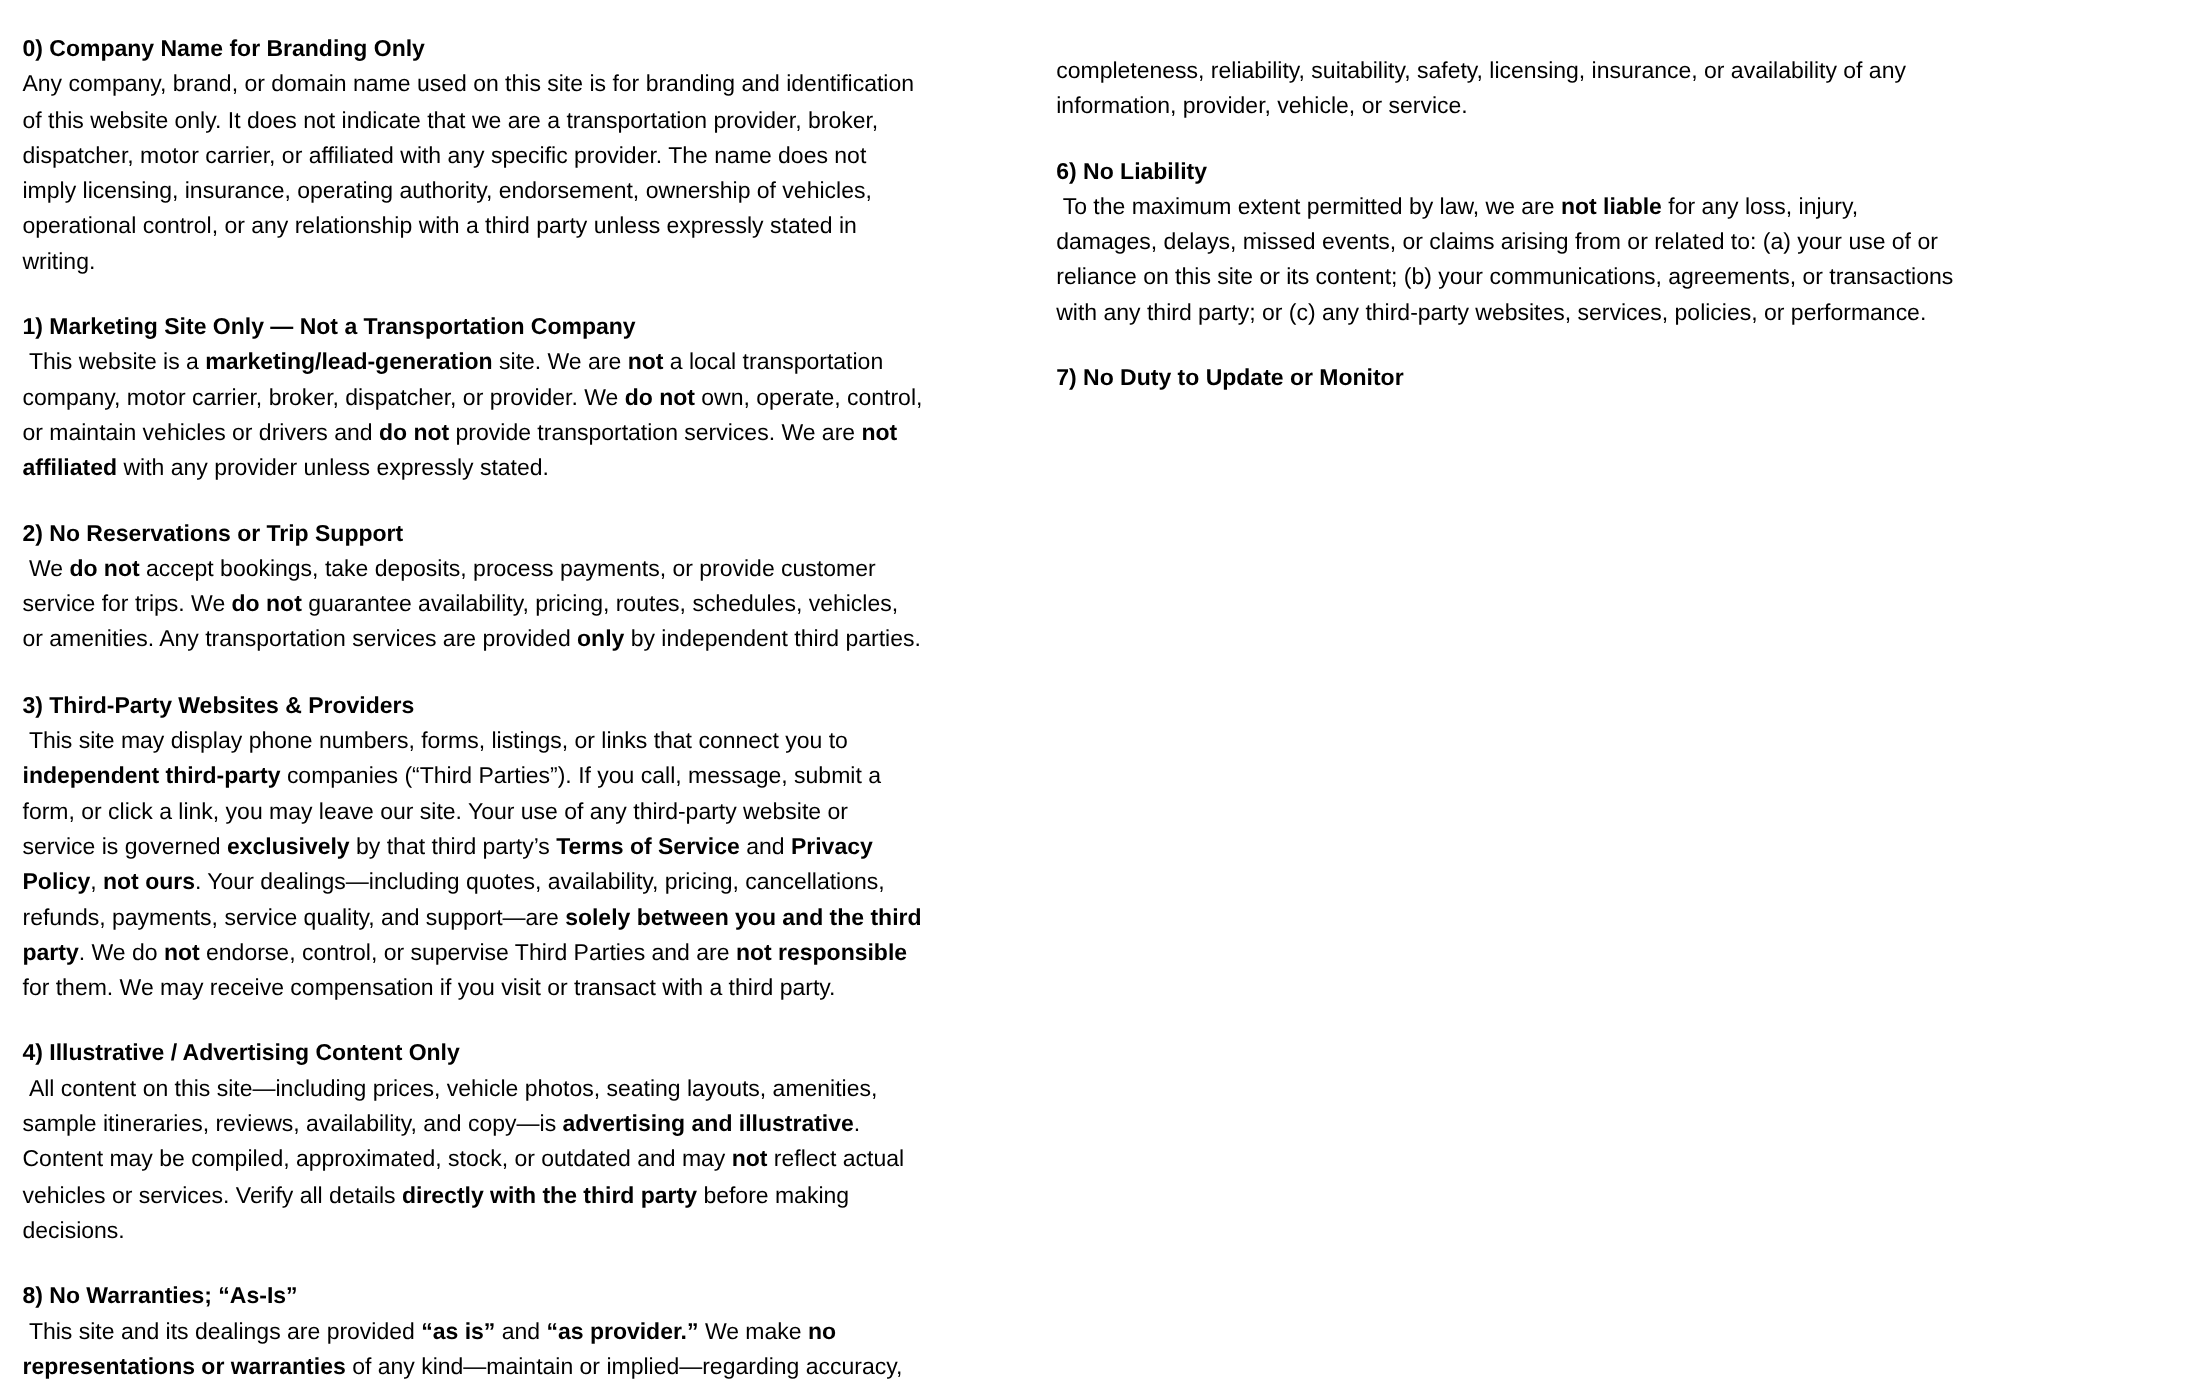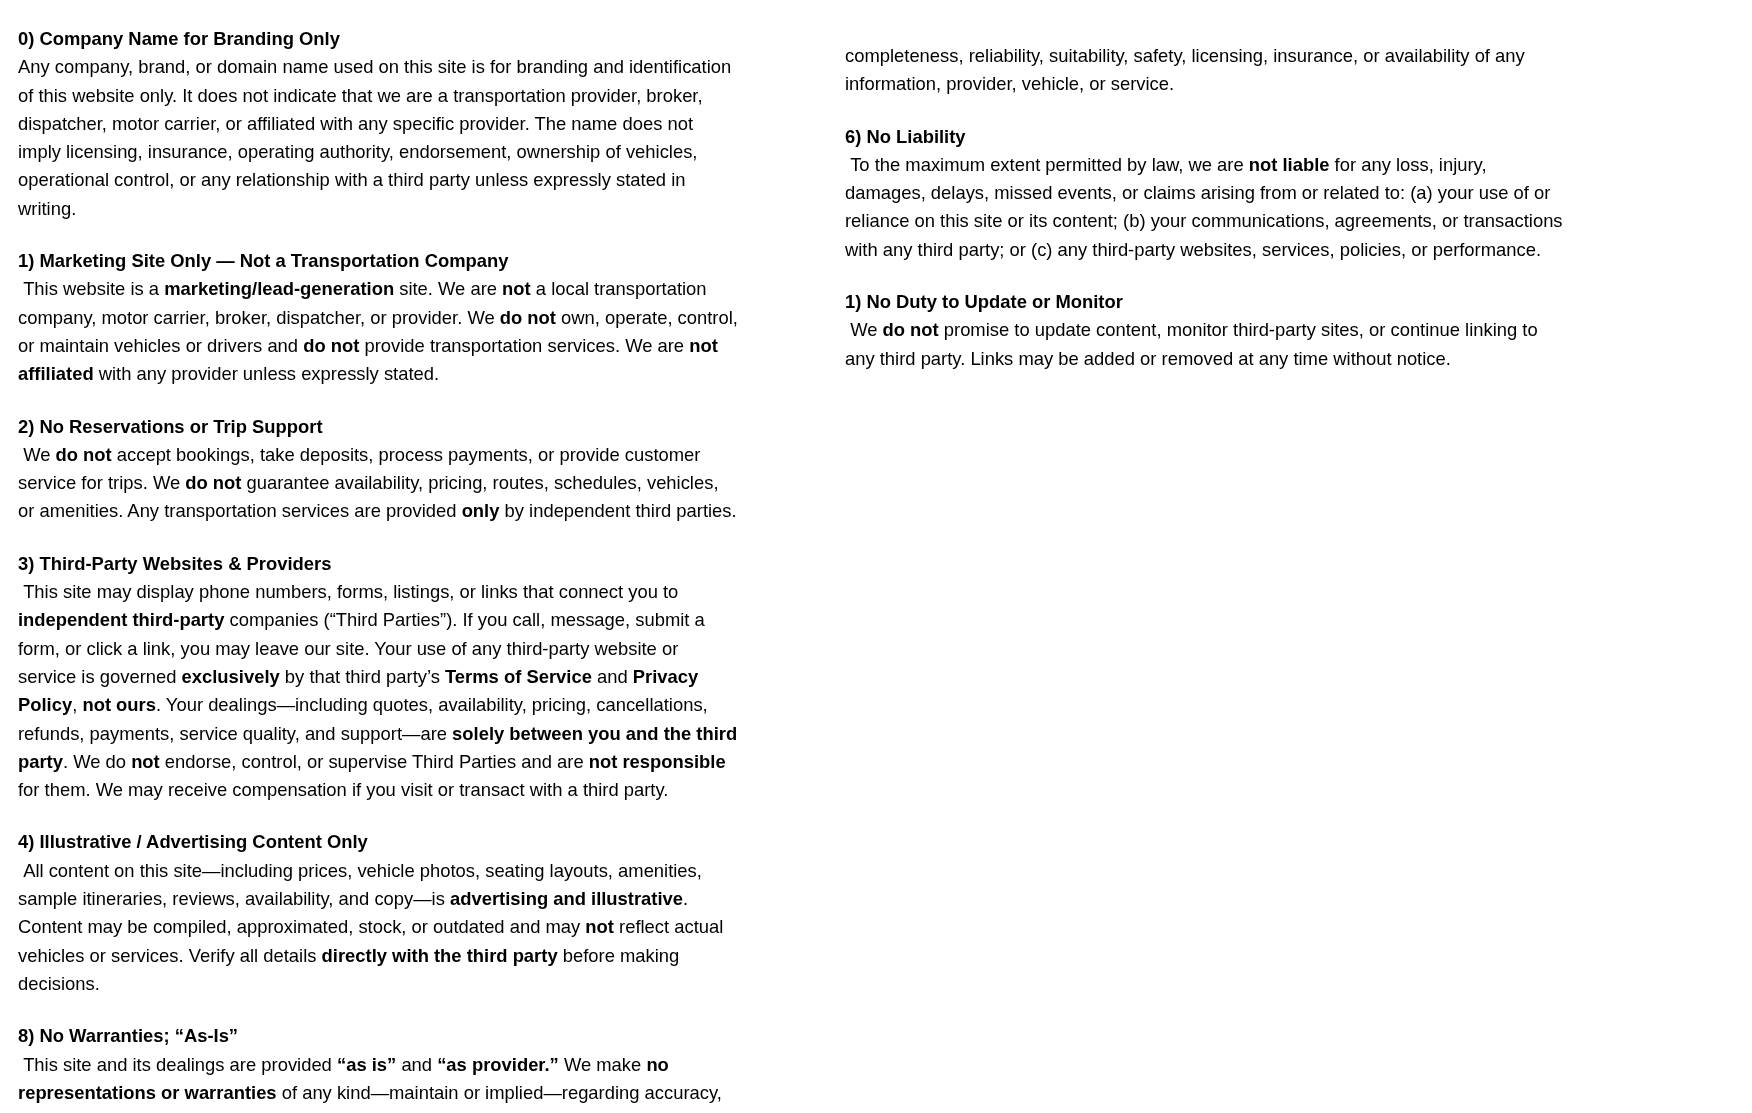--- a/index.html
+++ b/index.html
@@ -38,15 +38,15 @@
       <p class="section"><strong class="section-heading">0) Company Name for Branding Only</strong><br><span class="section-body"><span>Any company, brand, or domain name used on this site is for branding and identification of this website only. It does not indicate that we are a transportation provider, broker, dispatcher, motor carrier, or affiliated with any specific provider. The name does not imply licensing, insurance, operating authority, endorsement, ownership of vehicles, operational control, or any relationship with a third party unless expressly stated in writing.</span></span></p>
       <p class="section"><strong class="section-heading">1) Marketing Site Only — Not a Transportation Company</strong><br><span class="section-body"><span> This website is a </span><strong>marketing/lead-generation</strong><span> site. We are </span><strong>not</strong><span> a local transportation company, motor carrier, broker, dispatcher, or provider. We </span><strong>do not</strong><span> own, operate, control, or maintain vehicles or drivers and </span><strong>do not</strong><span> provide transportation services. We are </span><strong>not affiliated</strong><span> with any provider unless expressly stated.</span></span></p>
       <p class="section"><strong class="section-heading">2) No Reservations or Trip Support</strong><br><span class="section-body"><span> We </span><strong>do not</strong><span> accept bookings, take deposits, process payments, or provide customer service for trips. We </span><strong>do not</strong><span> guarantee availability, pricing, routes, schedules, vehicles, or amenities. Any transportation services are provided </span><strong>only</strong><span> by independent third parties.</span></span></p>
       <p class="section"><strong class="section-heading">3) Third-Party Websites &amp; Providers</strong><br><span class="section-body"><span> This site may display phone numbers, forms, listings, or links that connect you to </span><strong>independent third-party</strong><span> companies (“Third Parties”). If you call, message, submit a form, or click a link, you may leave our site. Your use of any third-party website or service is governed </span><strong>exclusively</strong><span> by that third party’s </span><strong>Terms of Service</strong><span> and </span><strong>Privacy Policy</strong><span>, </span><strong>not ours</strong><span>. Your dealings—including quotes, availability, pricing, cancellations, refunds, payments, service quality, and support—are </span><strong>solely between you and the third party</strong><span>. We do </span><strong>not</strong><span> endorse, control, or supervise Third Parties and are </span><strong>not responsible</strong><span> for them. We may receive compensation if you visit or transact with a third party.</span></span></p>
       <p class="section"><strong class="section-heading">4) Illustrative / Advertising Content Only</strong><br><span class="section-body"><span> All content on this site—including prices, vehicle photos, seating layouts, amenities, sample itineraries, reviews, availability, and copy—is </span><strong>advertising and illustrative</strong><span>. Content may be compiled, approximated, stock, or outdated and may </span><strong>not</strong><span> reflect actual vehicles or services. Verify all details </span><strong>directly with the third party</strong><span> before making decisions.</span></span></p>
       <p class="section"><strong class="section-heading">8) No Warranties; “As-Is”</strong><br><span class="section-body"><span> This site and its dealings are provided </span><strong>“as is”</strong><span> and </span><strong>“as provider.”</strong><span> We make </span><strong>no representations or warranties</strong><span> of any kind—maintain or implied—regarding accuracy,</span></span></p>
     </div>
   <div class="col col-right">
       <p class="section"><span class="section-body"><span>completeness, reliability, suitability, safety, licensing, insurance, or availability of any information, provider, vehicle, or service.</span></span></p>
       <p class="section"><strong class="section-heading">6) No Liability</strong><br><span class="section-body"><span> To the maximum extent permitted by law, we are </span><strong>not liable</strong><span> for any loss, injury, damages, delays, missed events, or claims arising from or related to: (a) your use of or reliance on this site or its content; (b) your communications, agreements, or transactions with any third party; or (c) any third-party websites, services, policies, or performance.</span></span></p>
-      <p class="section"><strong class="section-heading">1) No Duty to Update or Monitor</strong><br><span class="section-body"><span> We </span><strong>do not</strong><span> promise to update content, monitor third-party sites, or continue linking to any third party. Links may be added or removed at any time without notice.</span></span></p>
+      <p class="section"><strong class="section-heading">7) No Duty to Update or Monitor</strong><br></p>
     </div>
 </div>
 
 </body></html>

